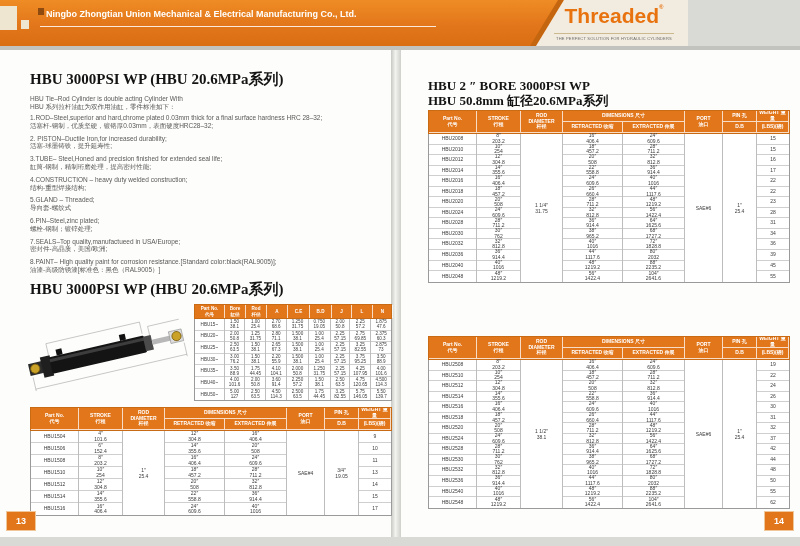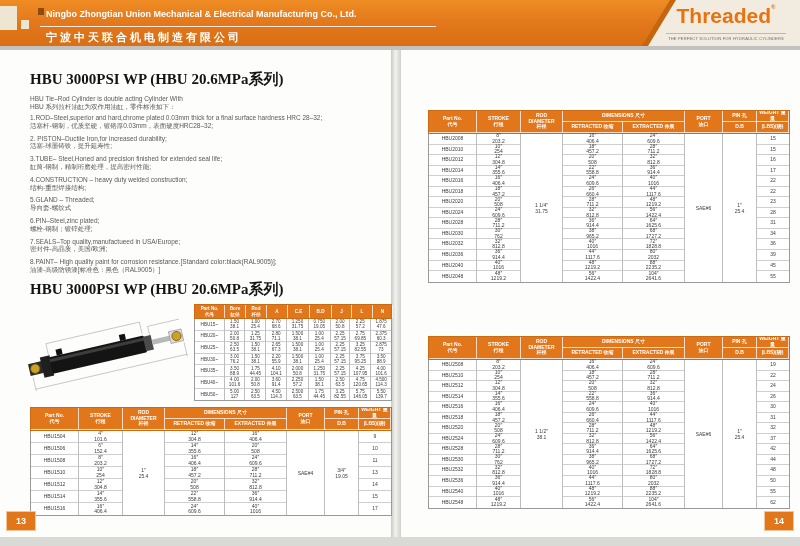--- a/index.html
+++ b/index.html
@@ -1,19 +1,19 @@
 <!DOCTYPE html>
 <html><head>
 <meta charset="utf-8">
 <style>
   html,body{margin:0;padding:0;background:#d9d9d6;}
   .canvas{position:relative;width:800px;height:546px;overflow:hidden;background:#d9d9d6;
           font-family:"Liberation Sans",sans-serif;}
   
-  .hdr{position:absolute;left:0;top:0;width:800px;height:46px;
+  .hdr{position:absolute;left:0;top:0;width:688px;height:46px;
        background:linear-gradient(180deg,#ef8c24 0%,#e2761b 55%,#d96e12 100%);}
   .hdr-sq-big{position:absolute;left:0;top:6px;width:17px;height:24px;background:#efe6d2;}
   .hdr-sq-sm{position:absolute;left:21px;top:20px;width:8px;height:9px;background:#efe6d2;}
   .hdr-sq-dk{position:absolute;left:38px;top:8px;width:6px;height:7px;background:#8f4a10;}
   .co-en{position:absolute;left:46px;top:9px;color:#fff;font-size:9px;font-weight:bold;white-space:nowrap;}
   .co-rule{position:absolute;left:40px;top:26px;width:396px;height:1px;background:rgba(255,255,255,.85);}
   .co-cn{position:absolute;left:46px;top:30px;color:#fff;font-size:11px;font-weight:bold;letter-spacing:3px;white-space:nowrap;}
   .logo-panel{position:absolute;right:0;top:0;width:152px;height:46px;background:#f2ece0;
               clip-path:polygon(28px 0,100% 0,100% 100%,0 100%);}
   .logo-edge{position:absolute;right:124px;top:0;width:34px;height:46px;background:#c4650f;
@@ -82,21 +82,20 @@
 <body>
 
 <div class="canvas">
 
   <div class="hdr">
     <div class="hdr-sq-big"></div>
     <div class="hdr-sq-sm"></div>
     <div class="hdr-sq-dk"></div>
     <div class="co-en">Ningbo Zhongtian Union Mechanical &amp; Electrical Manufacturing Co., Ltd.</div>
     <div class="co-rule"></div>
-    <div class="co-cn">宁波中天联合机电制造有限公司</div>
     <div class="logo-edge"></div>
     <div class="logo-panel"></div>
     <div class="logo-txt"><span>Threaded</span><sup>®</sup></div>
     <div class="logo-tag">THE PERFECT SOLUTION FOR HYDRAULIC CYLINDERS</div>
   </div>
   <div class="hdr-shadow"></div>
 
   <div class="page page-left"></div>
   <div class="page page-right"></div>
   <div class="gutter"></div>
@@ -666,20 +665,24 @@
           </div>
           <div class="c">
             <span>17</span>
           </div>
         </div>
     </div>
   </div>
 
   <div class="pn pn13">13</div>
 
+  <div class="rt-title ser rt1">
+    <div>HBU 2 ″ BORE 3000PSI WP</div>
+    <div>HBU 50.8mm 缸径20.6MPa系列</div>
+  </div>
 
   <div class="stbl rst" style="left:428px;top:110px;">
     <div class="sthead stroke-grid">
       <div class="hc g-part">
           <span>Part No.</span>
           <span>代号</span>
         </div>
       <div class="hc g-stroke">
           <span>STROKE</span>
           <span>行程</span>

